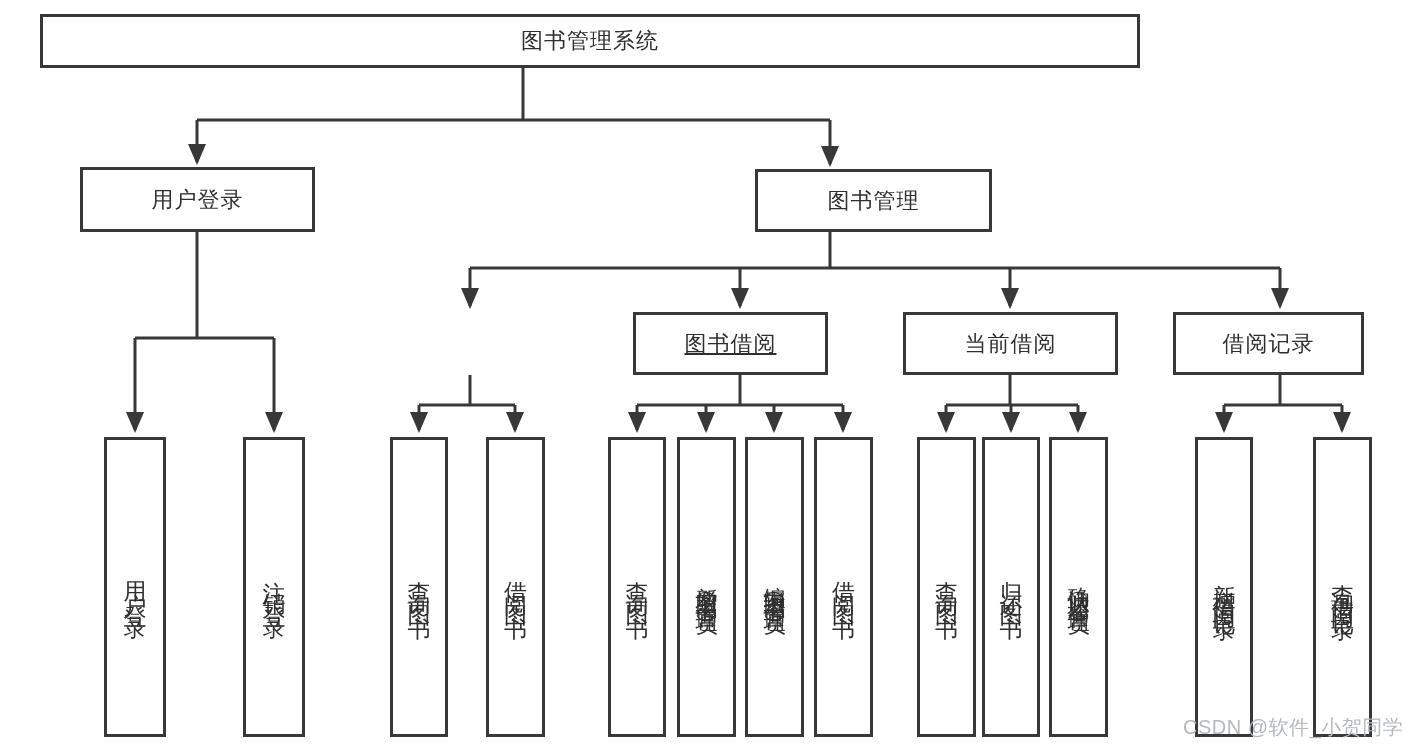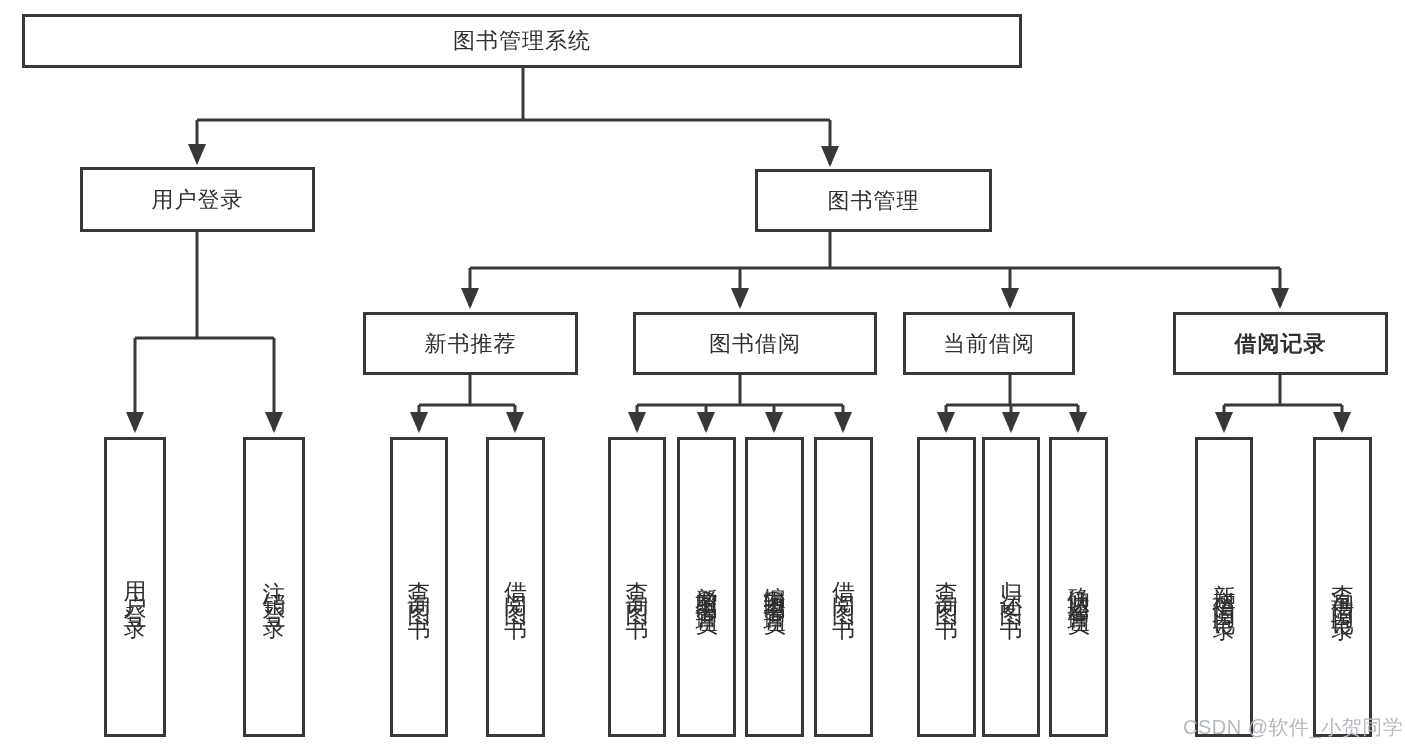--- a/index.html
+++ b/index.html
@@ -116,29 +116,28 @@
       <path d="M1011,405 V430" marker-end="url(#arrow)"></path>
       <path d="M1078,405 V430" marker-end="url(#arrow)"></path>
 
       <path d="M1280,375 V405"></path>
       <path d="M1224,405 H1342"></path>
       <path d="M1224,405 V430" marker-end="url(#arrow)"></path>
       <path d="M1342,405 V430" marker-end="url(#arrow)"></path>
     </g>
   </svg>
 
-  <div class="node" style="left:22px; top:14px; width:1000px; height:54px;">图书管理系统</div>
+  <div class="node" style="left:40px; top:14px; width:1100px; height:54px;">图书管理系统</div>
 
   <div class="node" style="left:80px; top:167px; width:235px; height:65px;">用户登录</div>
   <div class="node" style="left:710px; top:169px; width:237px; height:63px;margin-left:45px;">图书管理</div>
 
-  <div class="node" style="left:363px; top:312px; width:215px; height:63px;">新书推荐</div>
-  <div class="node" style="left:633px; top:312px; width:244px; height:63px;">图书借阅</div>
-  <div class="node" style="left:903px; top:312px; width:172px; height:63px;">当前借阅</div>
-  <div class="node" style="left:1173px; top:312px; width:215px; height:63px;font-weight:bold;">借阅记录</div>
+  <div class="node" style="left:633px; top:312px; width:195px; height:63px;text-decoration:underline;">图书借阅</div>
+  <div class="node" style="left:903px; top:312px; width:215px; height:63px;">当前借阅</div>
+  <div class="node" style="left:1173px; top:312px; width:191px; height:63px;">借阅记录</div>
 
   <div class="vnode" style="left:104px; width:62px;">
     <span class="vtext">用户登录</span>
   </div>
   <div class="vnode" style="left:243px; width:62px;">
     <span class="vtext">注销登录</span>
   </div>
 
   <div class="vnode" style="left:390px; width:58px;">
     <span class="vtext">查询图书</span>

